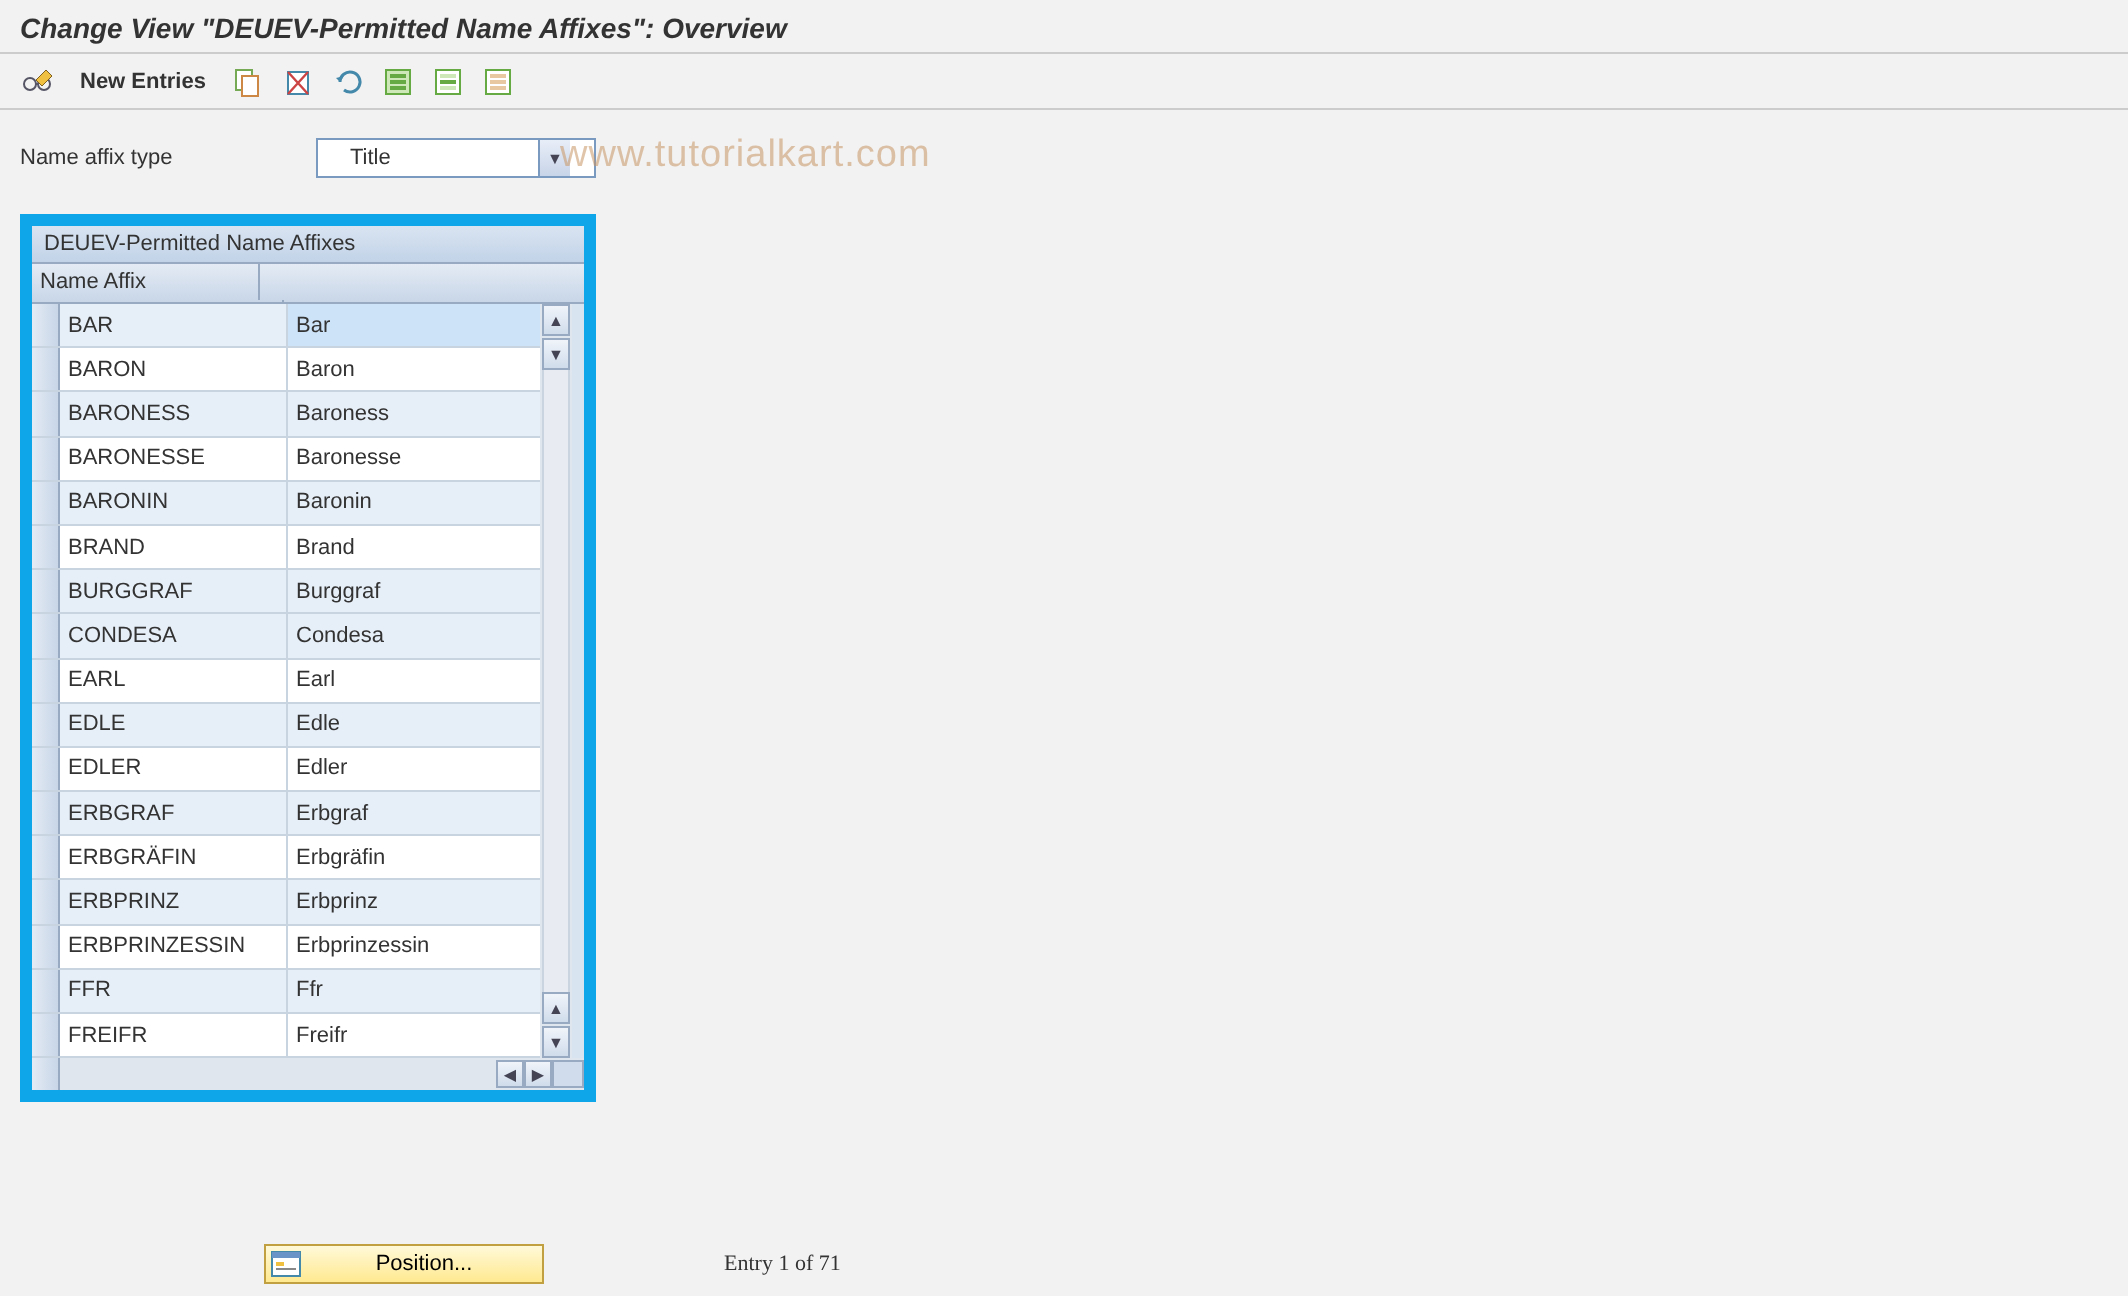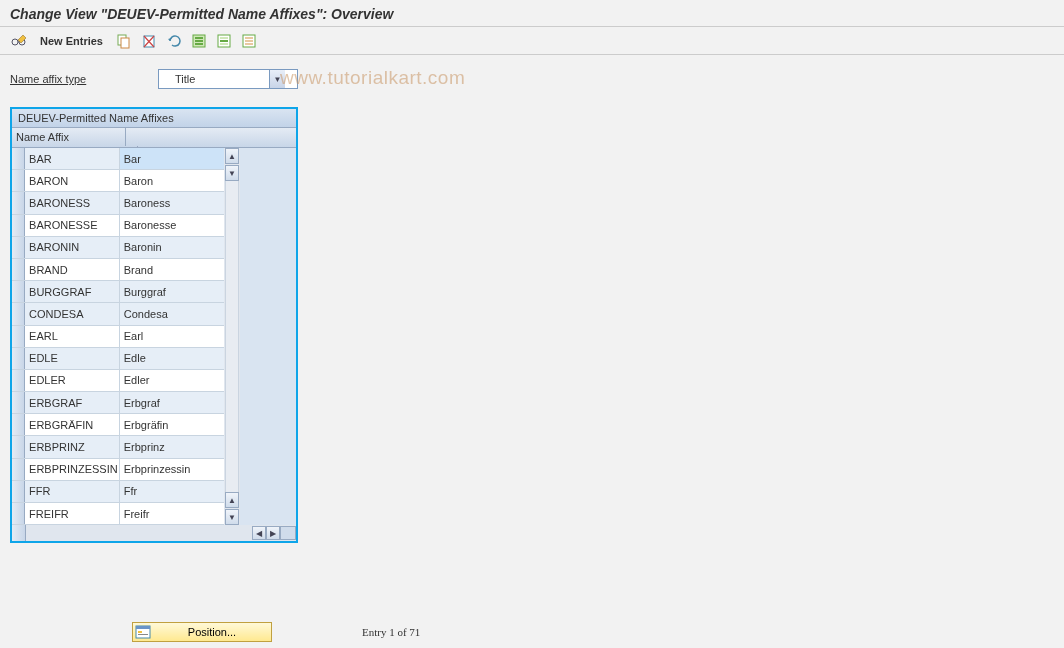--- a/index.html
+++ b/index.html
@@ -71,21 +71,20 @@
     .filter-row {
       display: flex;
       align-items: center;
       gap: 8px;
       margin-bottom: 18px;
     }
     .filter-label {
       font-size: 11px;
       color: #333;
       width: 140px;
-      text-decoration: underline;
     }
     .dropdown {
       width: 140px;
       height: 20px;
       border: 1px solid #7a9ac0;
       background: #fff;
       font-size: 11px;
       padding: 0 16px;
       display: flex;
       align-items: center;
@@ -97,21 +96,21 @@
       border-left: 1px solid #7a9ac0;
       width: 16px;
       height: 18px;
       display: flex;
       align-items: center;
       justify-content: center;
       margin-right: -4px;
     }
     .table-wrap {
       width: 288px;
-      border: 2px solid #0ea5e9;
+      border: 6px solid #0ea5e9;
       background: #d9e4f1;
     }
     .table-title {
       background: linear-gradient(#d9e4f1, #c2d3e8);
       border-bottom: 1px solid #98aac2;
       padding: 3px 6px;
       font-size: 11px;
       color: #333;
     }
     .table-header-row {
@@ -129,21 +128,21 @@
       display: flex;
       align-items: center;
     }
     .col-select { width: 14px; background: linear-gradient(#e4ebf4, #c8d6e8); padding: 0; }
     .col-affix { width: 114px; }
     .col-output { width: 126px; }
     .col-config { width: 16px; padding: 0; display: flex; align-items: center; justify-content: center; border-right: none; }
     .table-body {
       display: flex;
     }
-    .rows-col { width: 212px; }
+    .rows-col { width: 254px; }
     .scroll-col { width: 16px; background: #e0e6ee; display: flex; flex-direction: column; align-items: center; }
     .body-row {
       display: flex;
       height: 22.2px;
       border-bottom: 1px solid #c8d4e0;
       background: #fff;
     }
     .body-row.alt { background: #e6eef7; }
     .td {
       border-right: 1px solid #c8d4e0;

